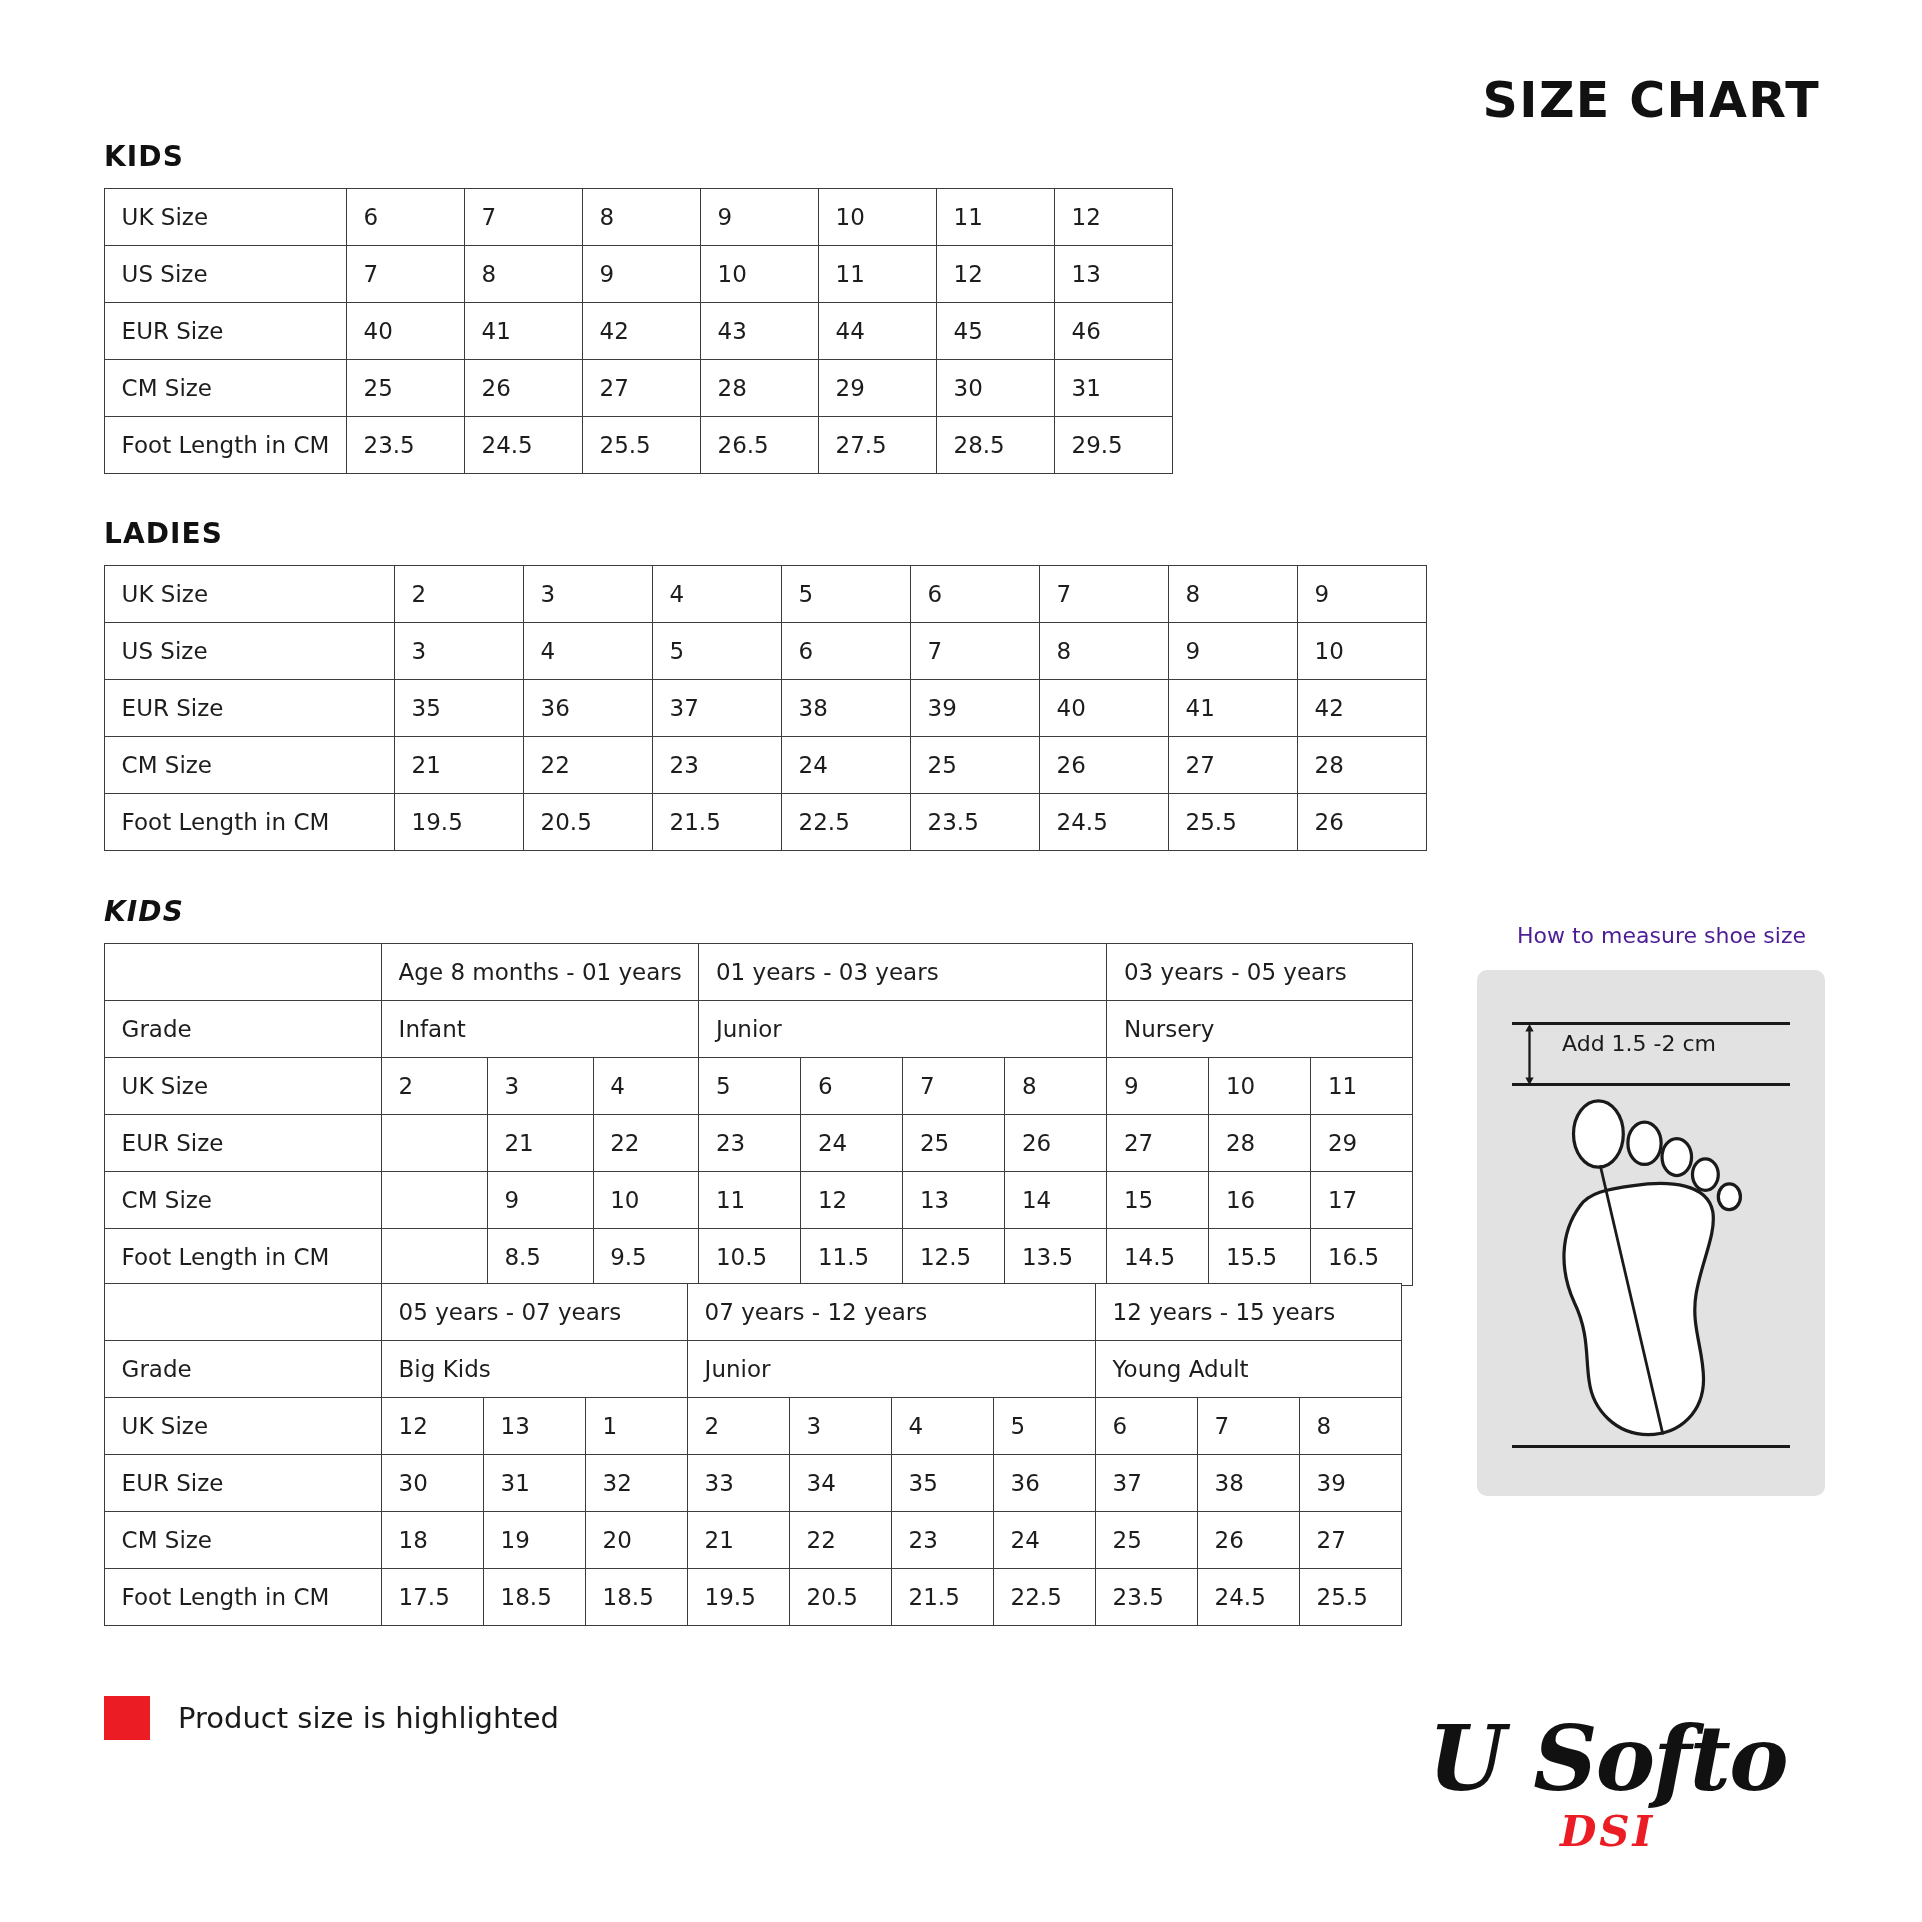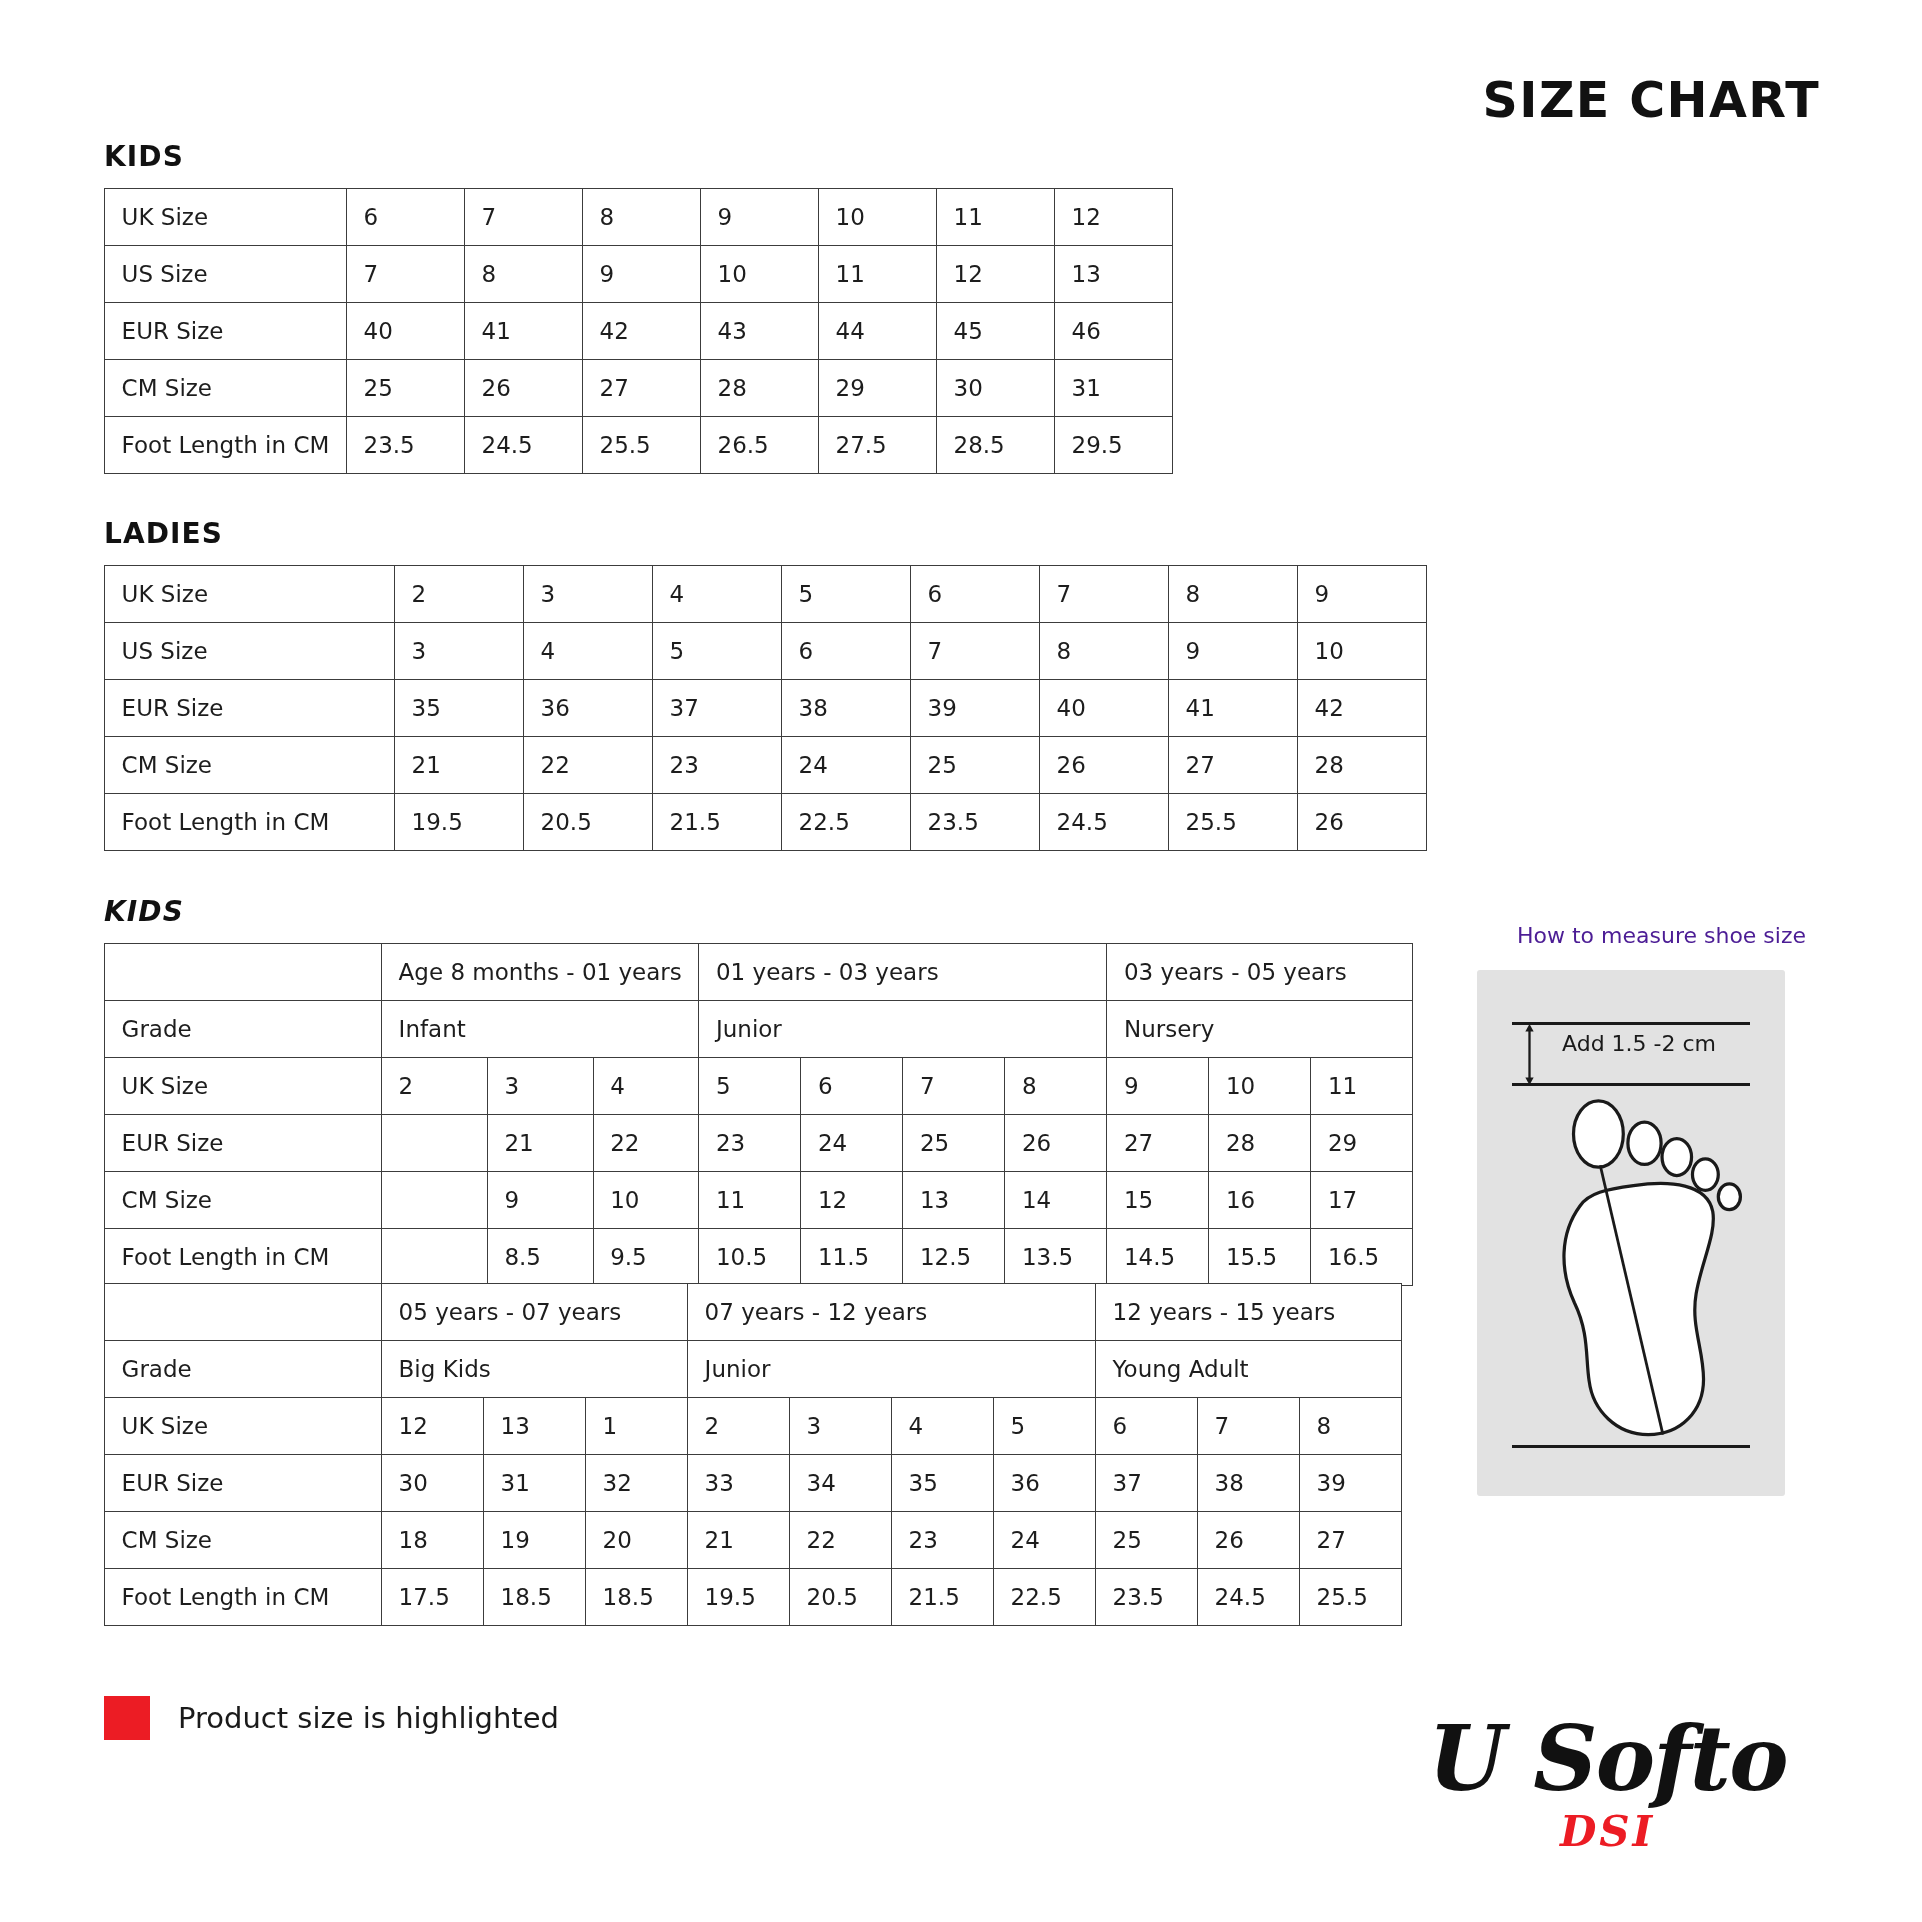--- a/index.html
+++ b/index.html
@@ -78,24 +78,24 @@
     width: 369px;
   }
   #measure-caption {
     text-align: center;
     font-size: 22px;
     color: #4c1d95;
     margin-bottom: 22px;
   }
   #measure-box {
     position: relative;
-    width: 308px;
+    width: 348px;
     height: 526px;
     background: #e2e2e2;
-    border-radius: 3px;
+    border-radius: 10px;
   }
   #measure-box .rule {
     position: absolute;
     left: 35px; right: 35px;
     height: 2.8px;
     background: #1a1a1a;
   }
   #measure-box .rule.top { top: 52px; }
   #measure-box .rule.mid { top: 113px; }
   #measure-box .rule.bottom { bottom: 48px; }

